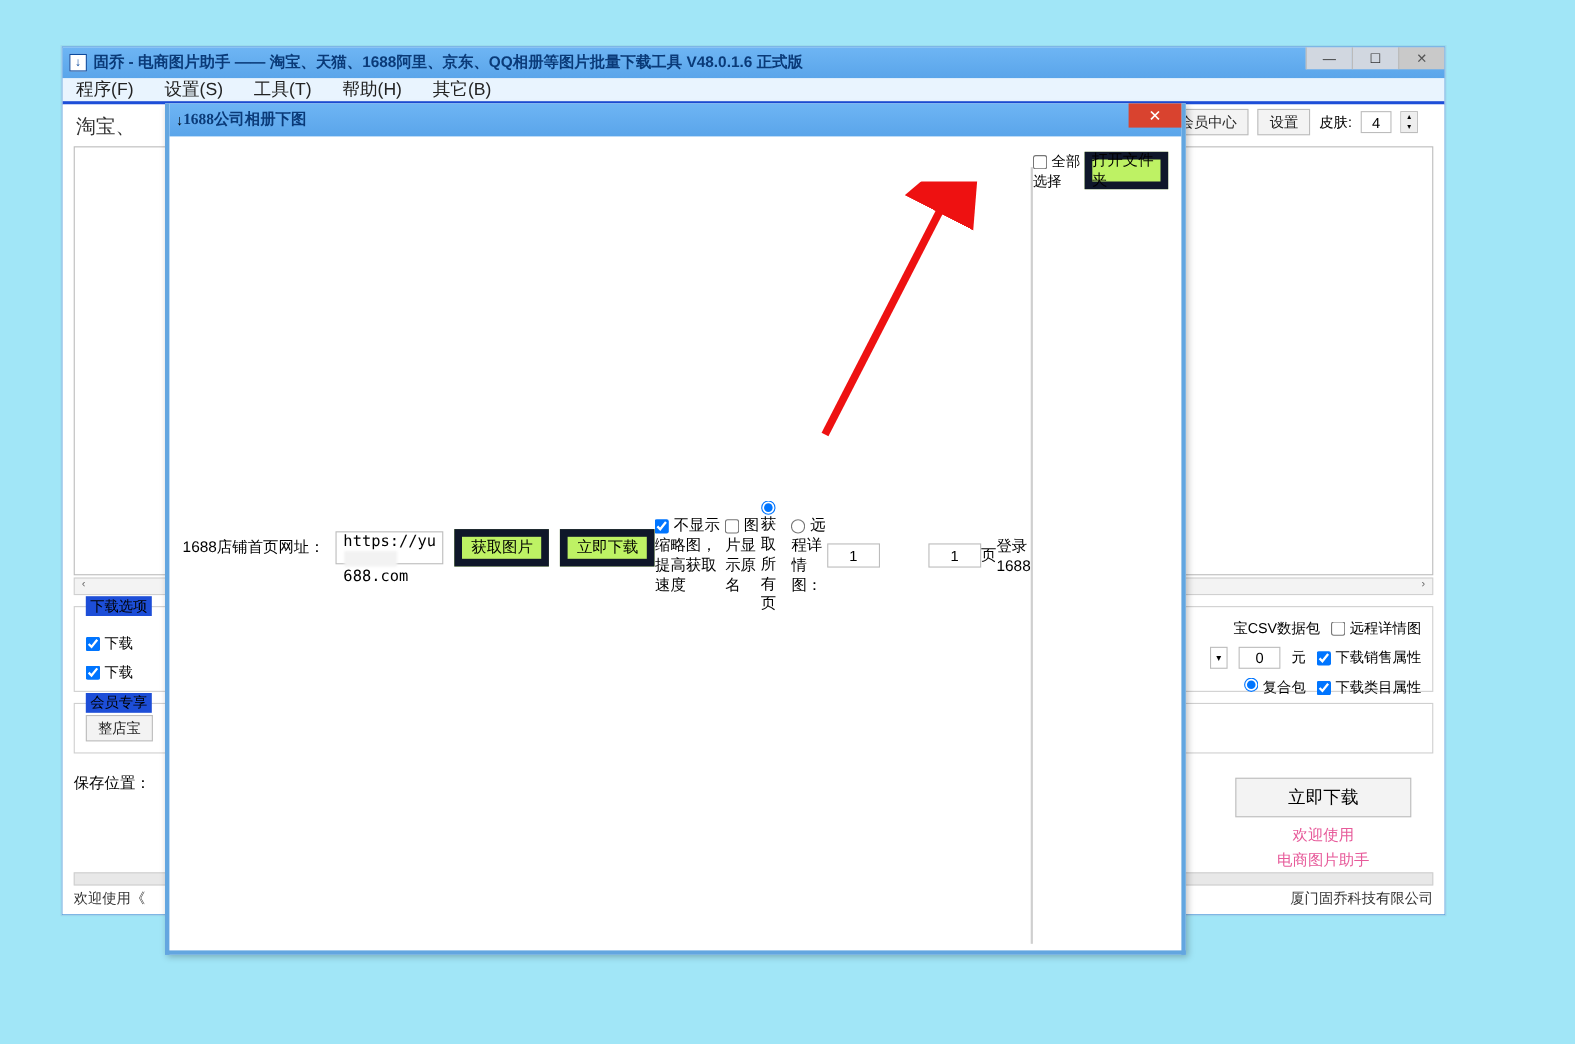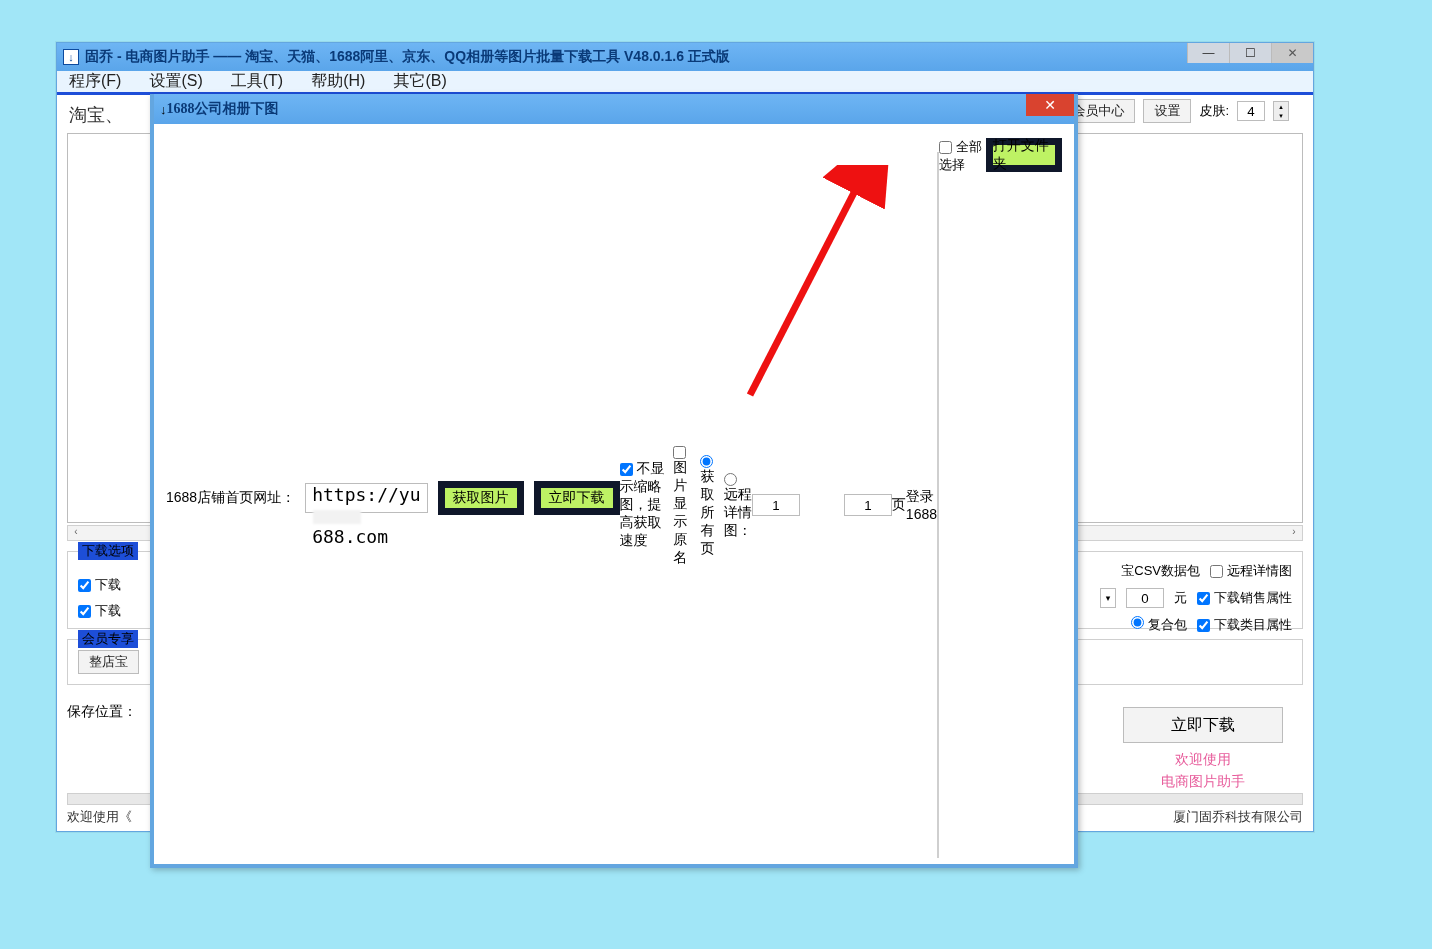--- a/index.html
+++ b/index.html
@@ -226,21 +226,21 @@
   .url-row {
     display:flex; align-items:center; gap:10px; font-size:14px;
   }
   .url-row .lbl { white-space:nowrap; }
   .url-input {
     flex:1;
     height:30px;
     border:1px solid #bcbcbc;
     padding:0 6px;
     font-family:monospace;
-    font-size:18px;
+    font-size:14px;
     position:relative;
   }
   .btn2 {
     width:86px; height:34px;
     background:#bef264;
     border:7px solid #0f172a;
     font-size:14px;
     cursor:pointer;
     display:flex;align-items:center;justify-content:center;
   }

